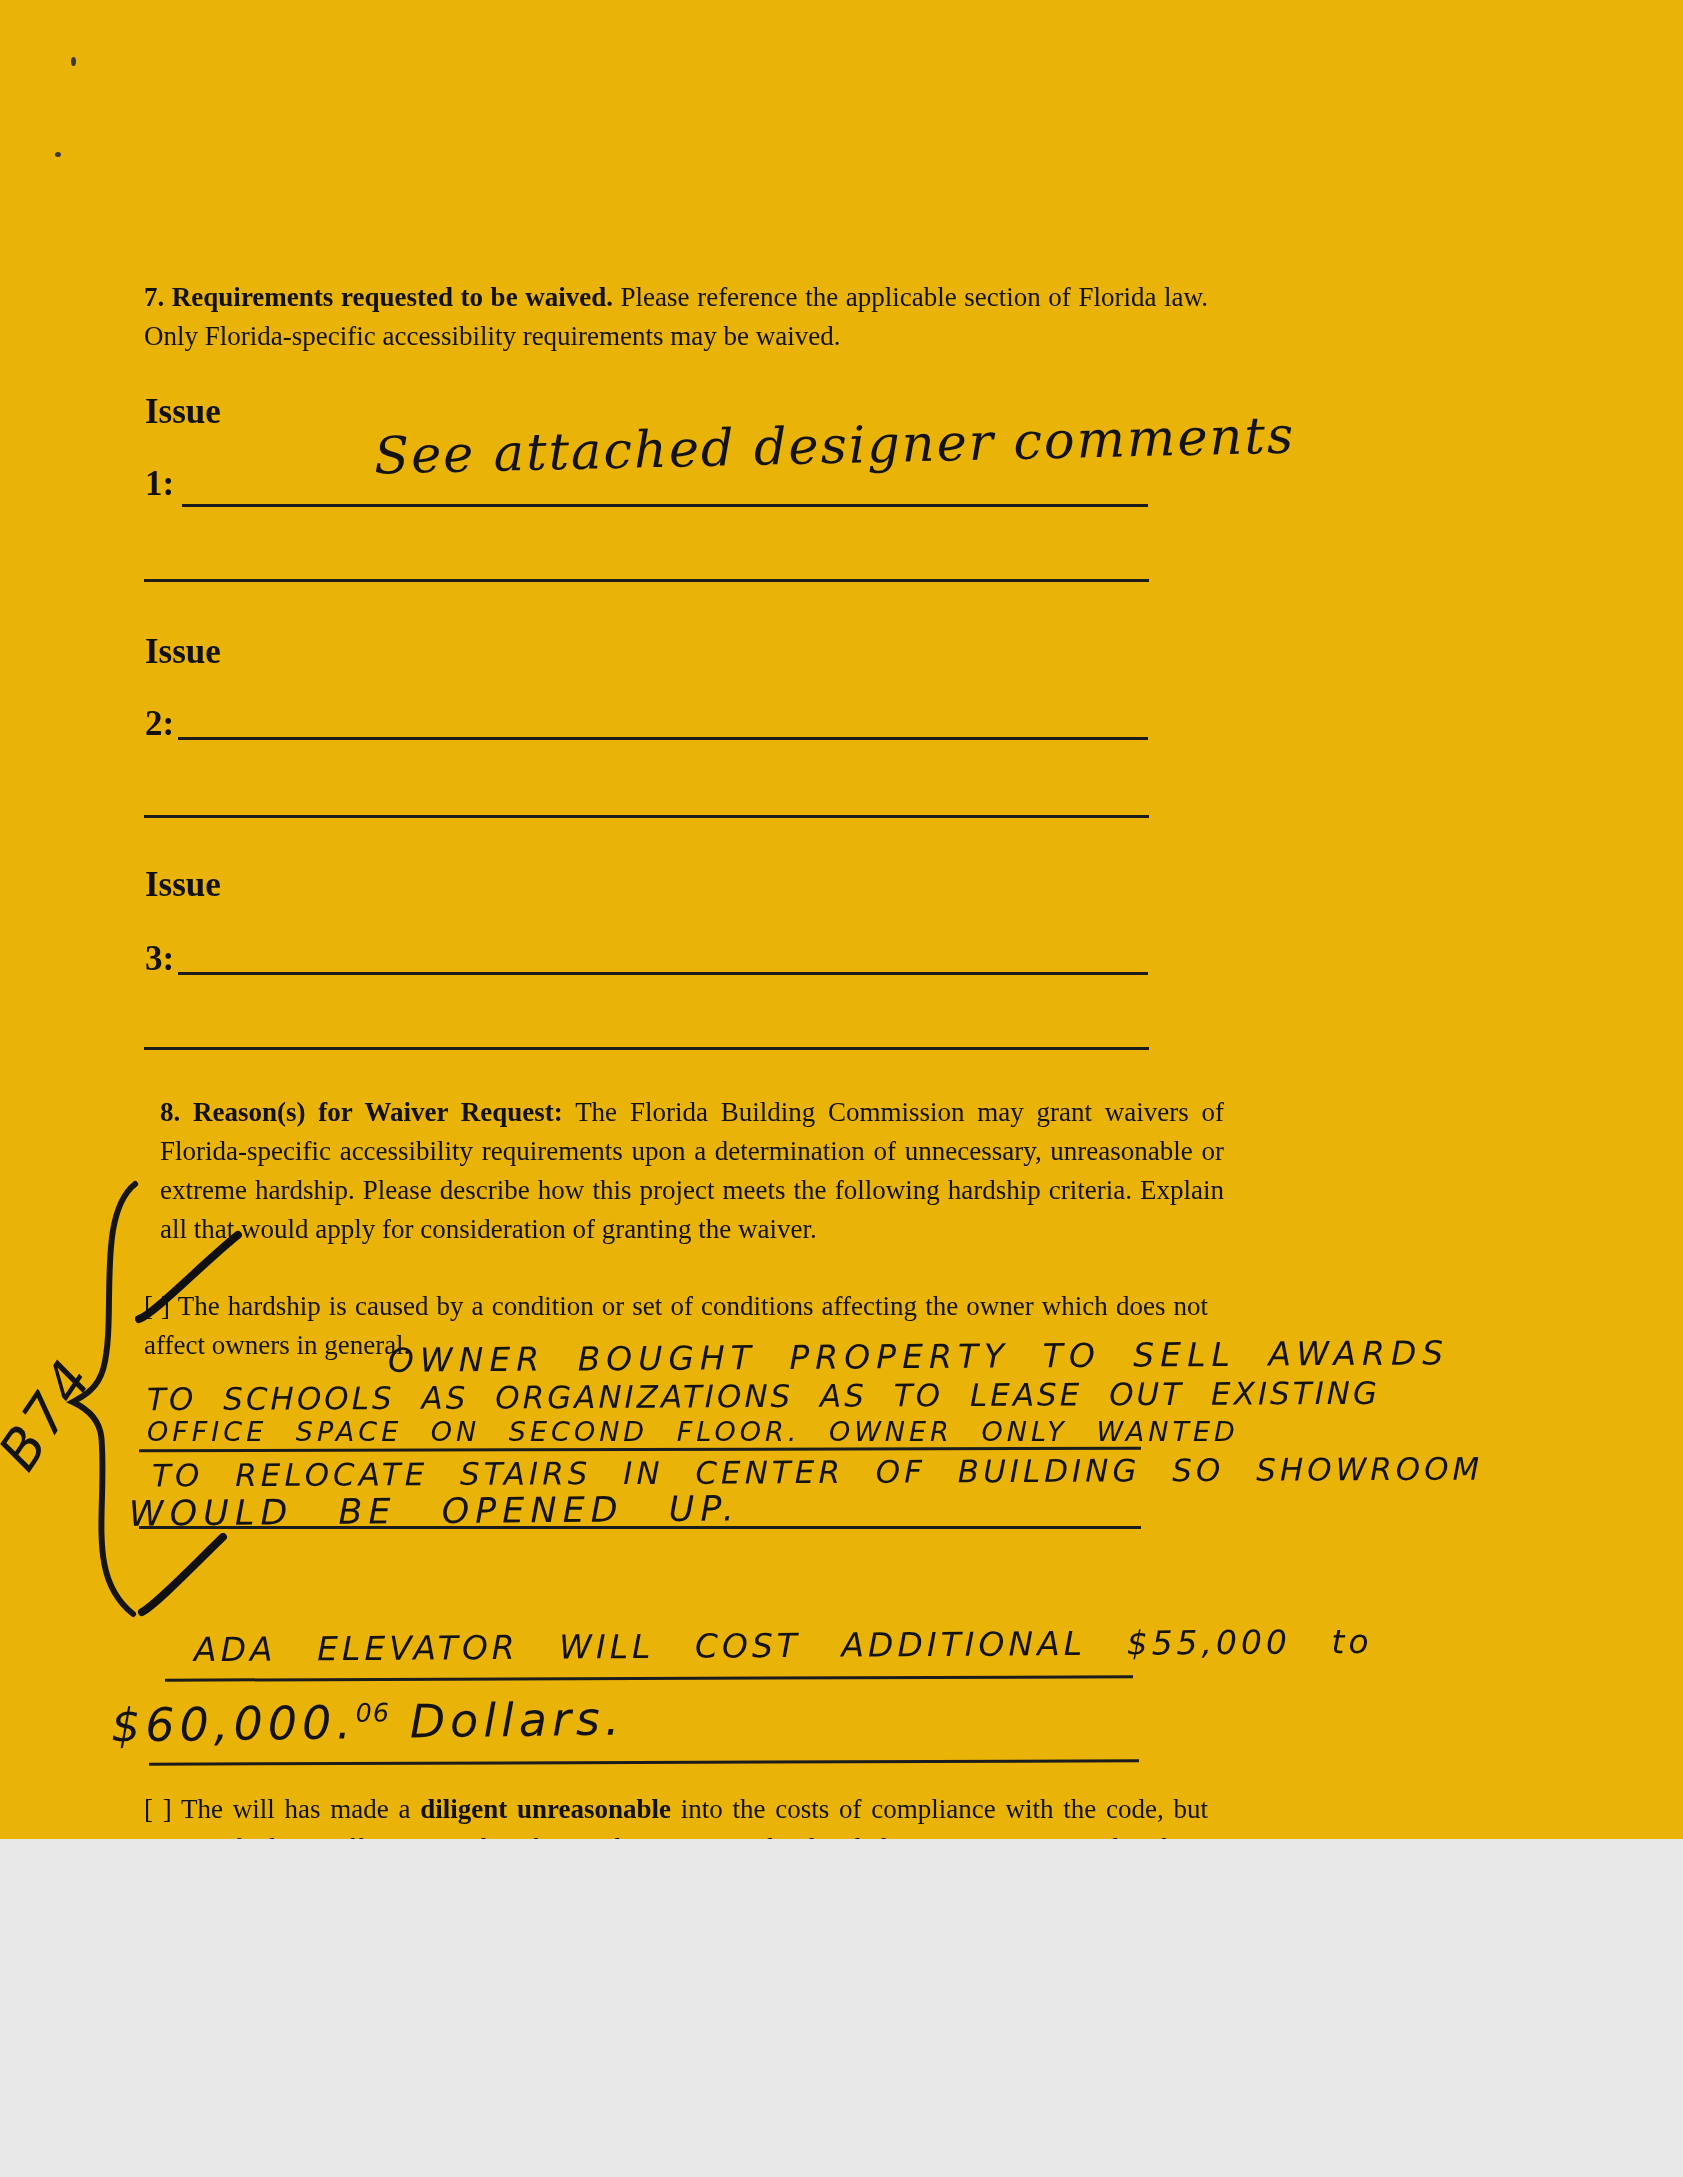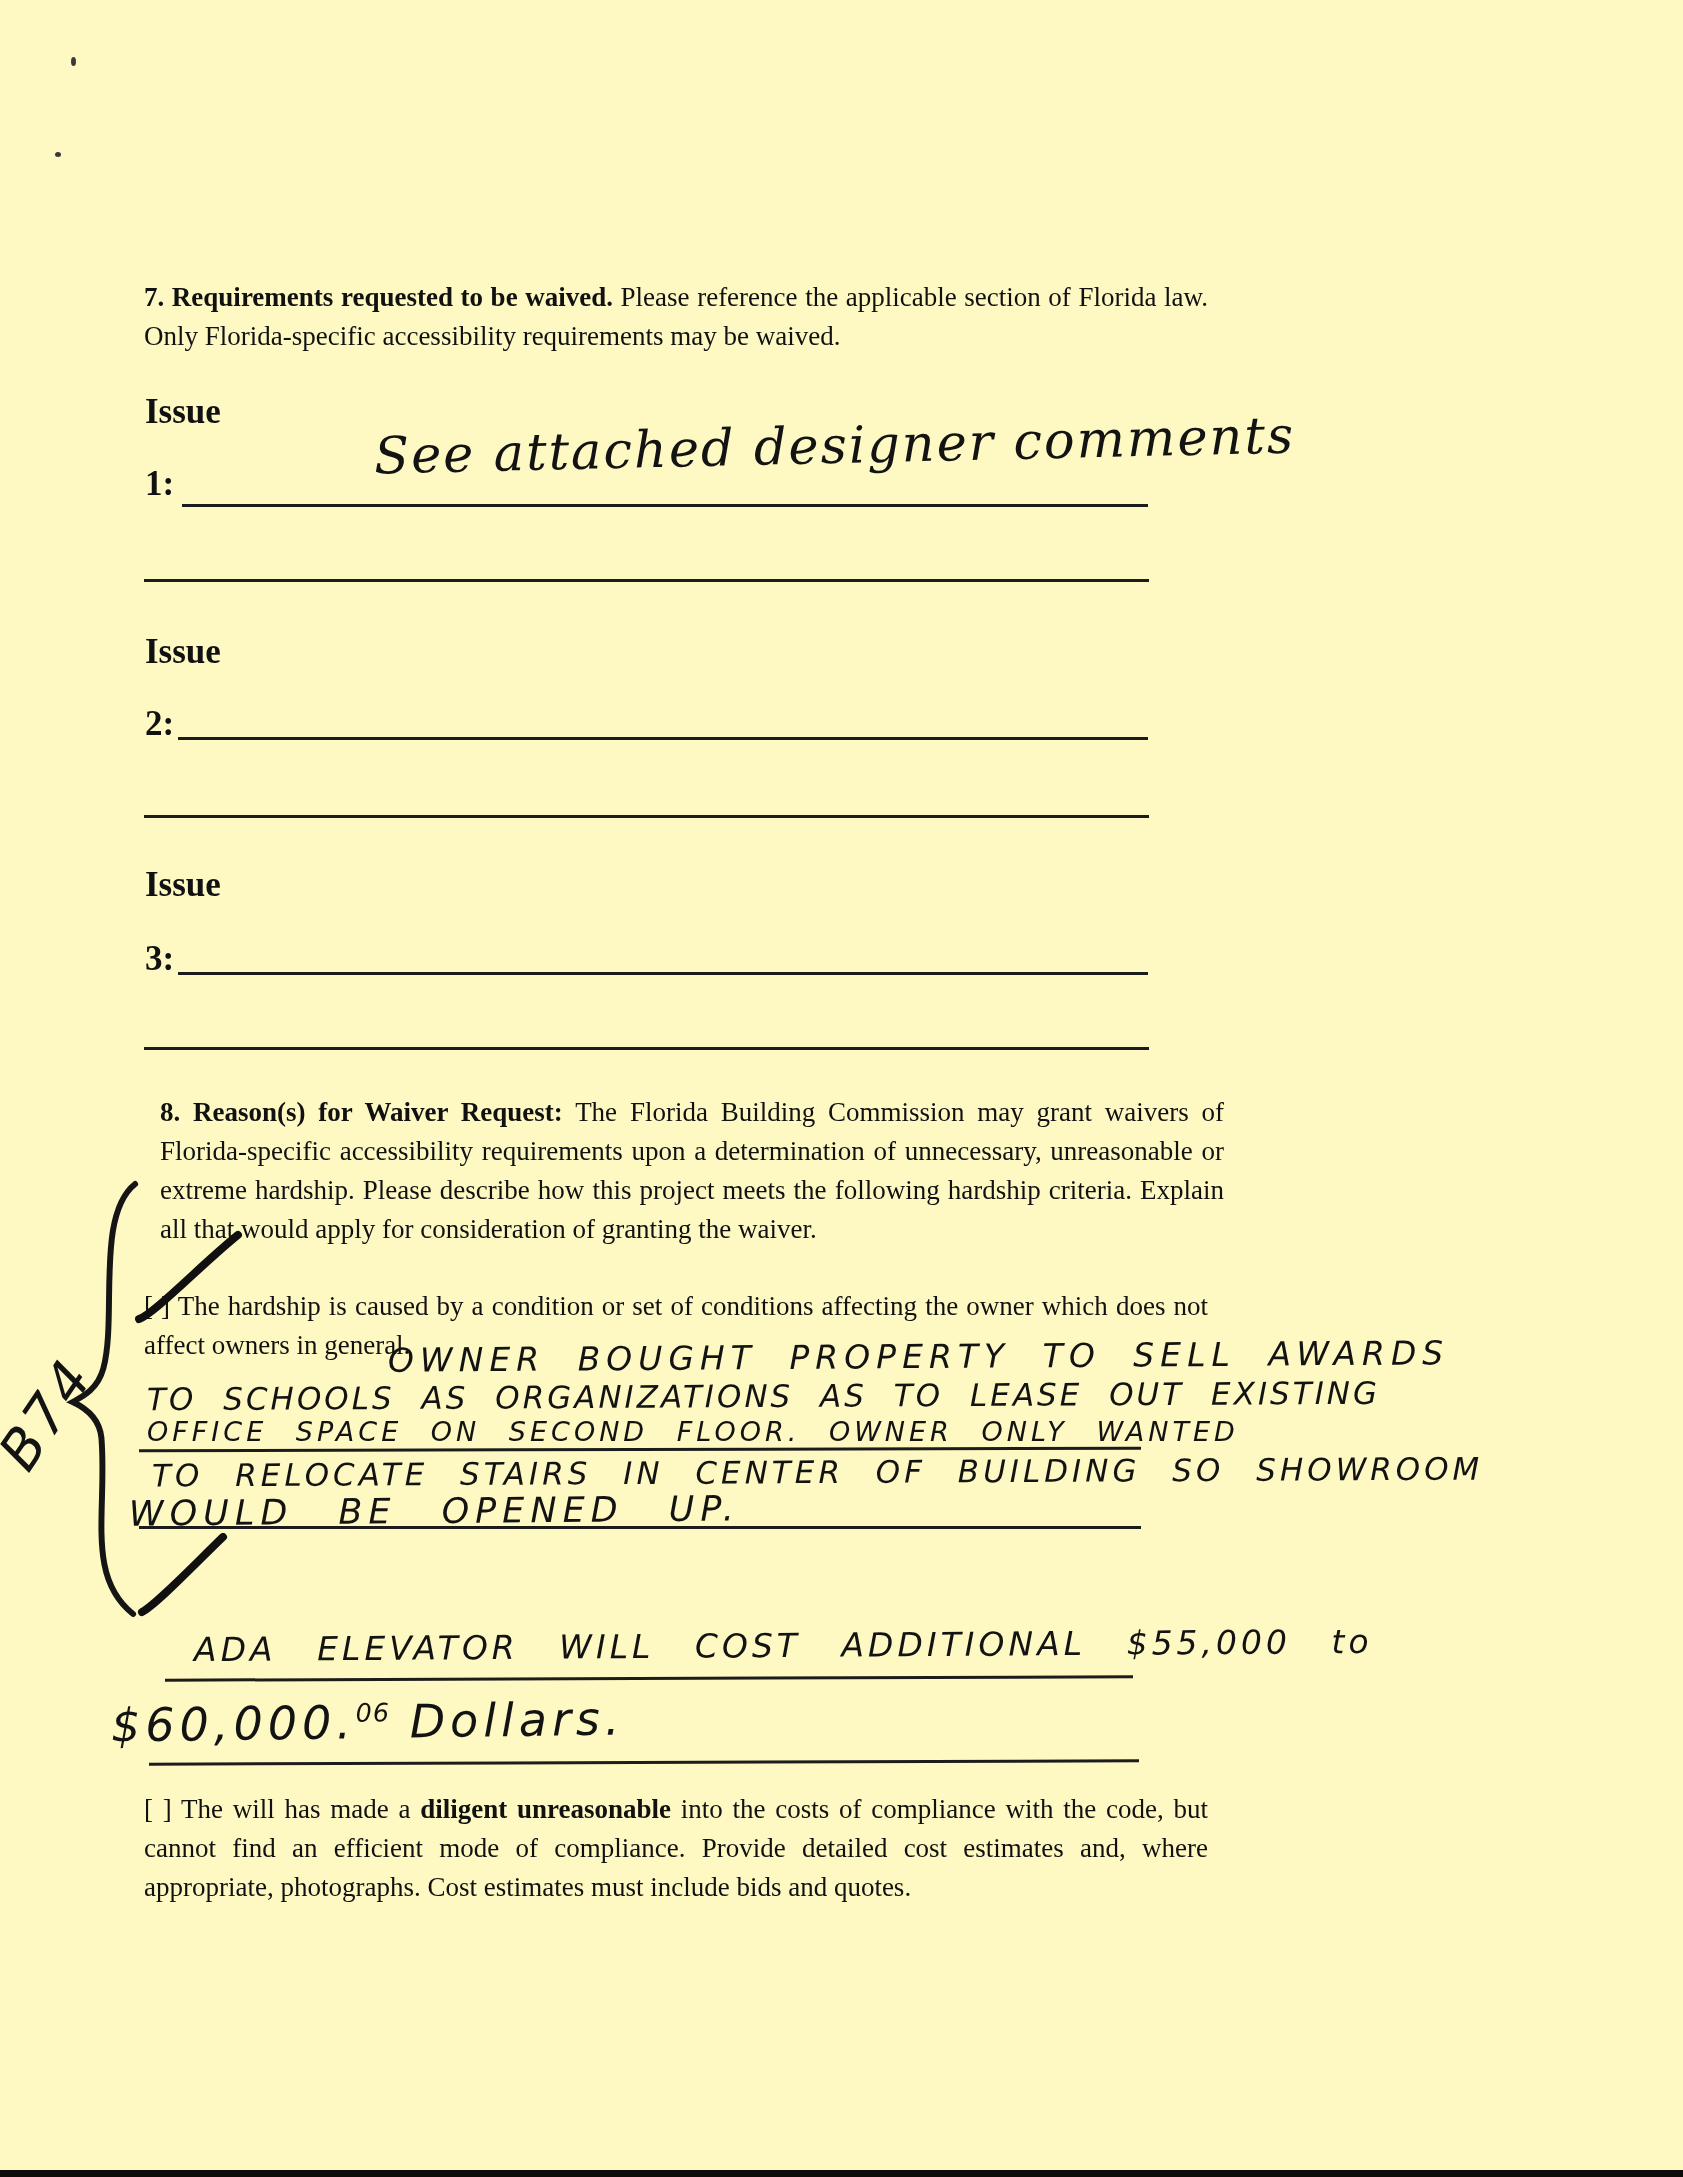--- a/index.html
+++ b/index.html
@@ -1,17 +1,17 @@
 <!DOCTYPE html>
 <html><head>
 <meta charset="utf-8">
 <style>
   html,body { margin:0; padding:0; background:#e8e8e8; }
   #page {
-    position:relative; width:1683px; height:2177px; background:#fef9c3;
+    position:relative; width:1683px; height:1839px; background:#eab308;
     font-family:"Liberation Serif", serif; color:#141414; overflow:hidden;
     margin:0 auto;
   }
   .abs { position:absolute; }
   .para {
     width:1064px; font-size:27px; line-height:39px; text-align:justify;
     color:#111;
   }
   .b { font-weight:bold; }
   .label { font-size:35px; font-weight:bold; color:#111; }

